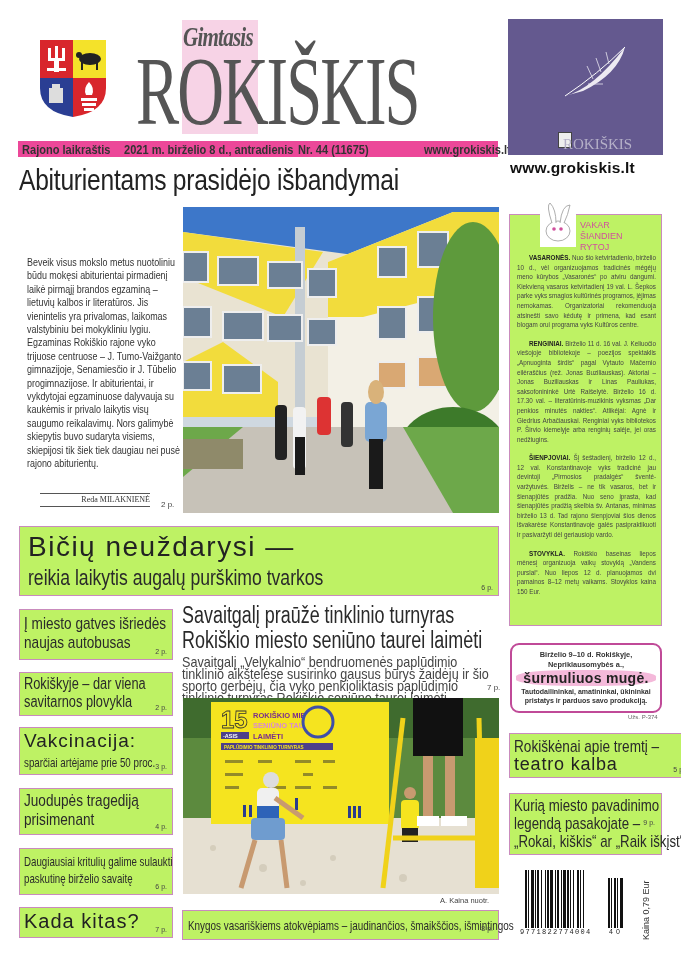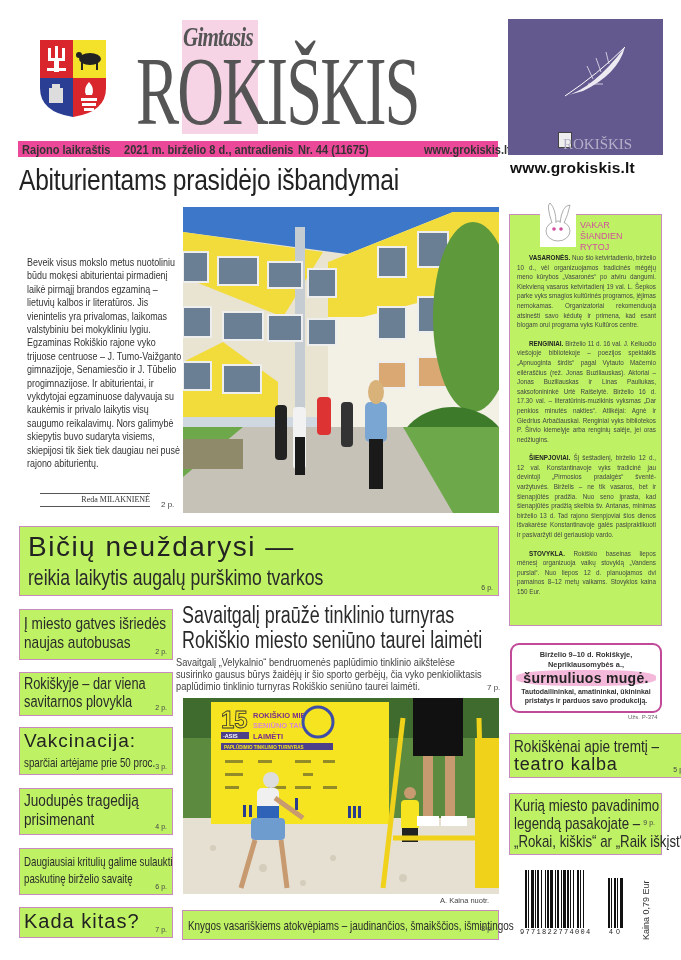--- a/index.html
+++ b/index.html
@@ -239,21 +239,21 @@
   <div class="abs cond" style="left:4px;top:21px;font-size:13.5px;line-height:17px;transform:scaleX(0.72)">paskutinę birželio savaitę</div>
   <div class="pg">6 p.</div>
 </div>
 <div class="pinkbox" style="left:19px;top:907px;width:154px;height:31px">
   <div class="abs" style="left:4px;top:2px;font-size:20px;letter-spacing:1px;color:#222">Kada kitas?</div>
   <div class="pg">7 p.</div>
 </div>
 
 <div class="abs cond" style="left:182px;top:603px;font-size:23px;line-height:25px;color:#2a2a2a;transform:scaleX(0.78)">Savaitgalį praūžė tinklinio turnyras</div>
 <div class="abs cond" style="left:182px;top:628px;font-size:23px;line-height:25px;color:#2a2a2a;transform:scaleX(0.78)">Rokiškio miesto seniūno taurei laimėti</div>
-<div class="abs" style="left:176px;top:656px;width:316px;font-size:11px;line-height:12px;color:#444;overflow:hidden">
+<div class="abs" style="left:182px;top:656px;width:316px;font-size:15px;line-height:12px;color:#444;overflow:hidden">
   <div style="width:375px;transform:scaleX(0.84);transform-origin:left top">Savaitgalį „Velykalnio“ bendruomenės paplūdimio tinklinio aikštelėse susirinko gausus būrys žaidėjų ir šio sporto gerbėjų, čia vyko penkioliktasis paplūdimio tinklinio turnyras Rokiškio seniūno taurei laimėti.</div>
 </div>
 <div class="abs" style="left:487px;top:683px;font-size:8px;color:#444">7 p.</div>
 
 <div class="abs" style="left:183px;top:698px;width:316px;height:196px;overflow:hidden">
   <svg width="316" height="196" viewBox="0 0 316 196">
     <rect width="316" height="196" fill="#5c8a3e"></rect>
     <rect y="0" width="316" height="40" fill="#3f6b2e"></rect>
     <rect y="120" width="316" height="76" fill="#e6e0d2"></rect>
     <g fill="#c9c1ae" opacity="0.6">

